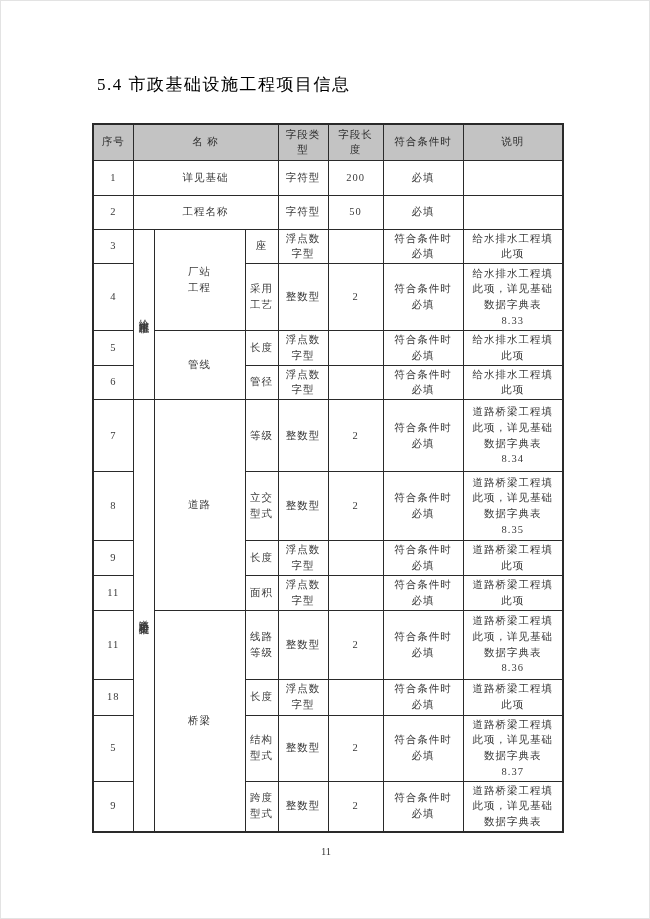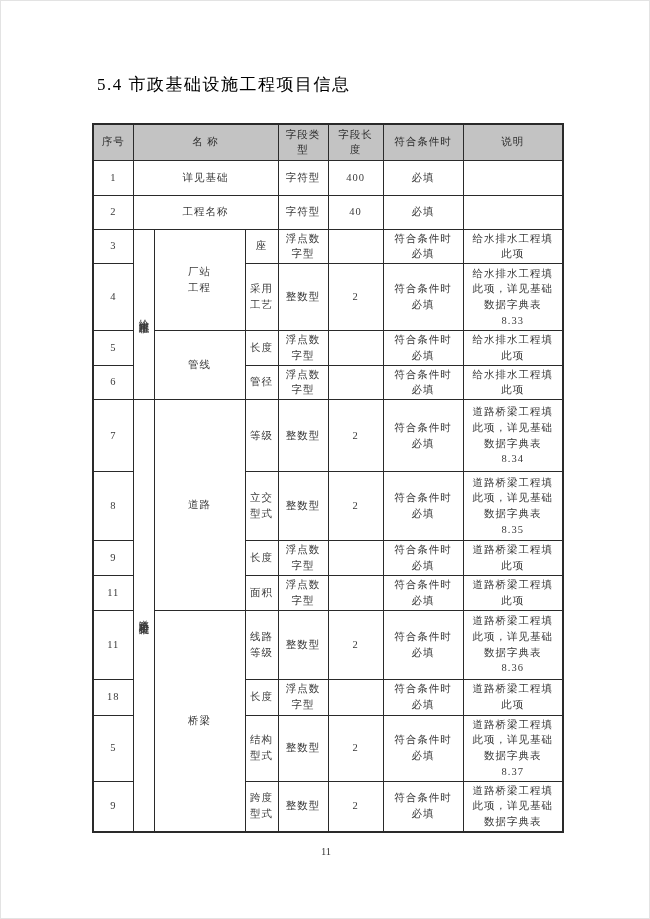--- a/index.html
+++ b/index.html
@@ -87,30 +87,30 @@
       <th>字段长
 度</th>
       <th>符合条件时</th>
       <th>说明</th>
     </tr>
 
     <tr style="height:35px">
       <td>1</td>
       <td colspan="3">详见基础</td>
       <td>字符型</td>
-      <td>400</td>
+      <td>200</td>
       <td>必填</td>
       <td></td>
     </tr>
 
     <tr style="height:34px">
       <td>2</td>
       <td colspan="3">工程名称</td>
       <td>字符型</td>
-      <td>40</td>
+      <td>50</td>
       <td>必填</td>
       <td></td>
     </tr>
 
     <tr style="height:34px">
       <td>3</td>
       <td rowspan="4" class="vert">给水排水工程</td>
       <td rowspan="2">厂站
 工程</td>
       <td>座</td>

